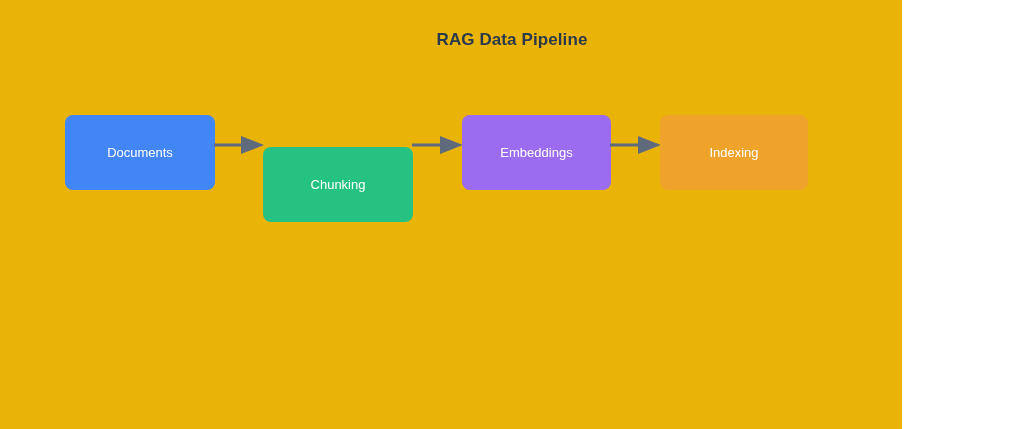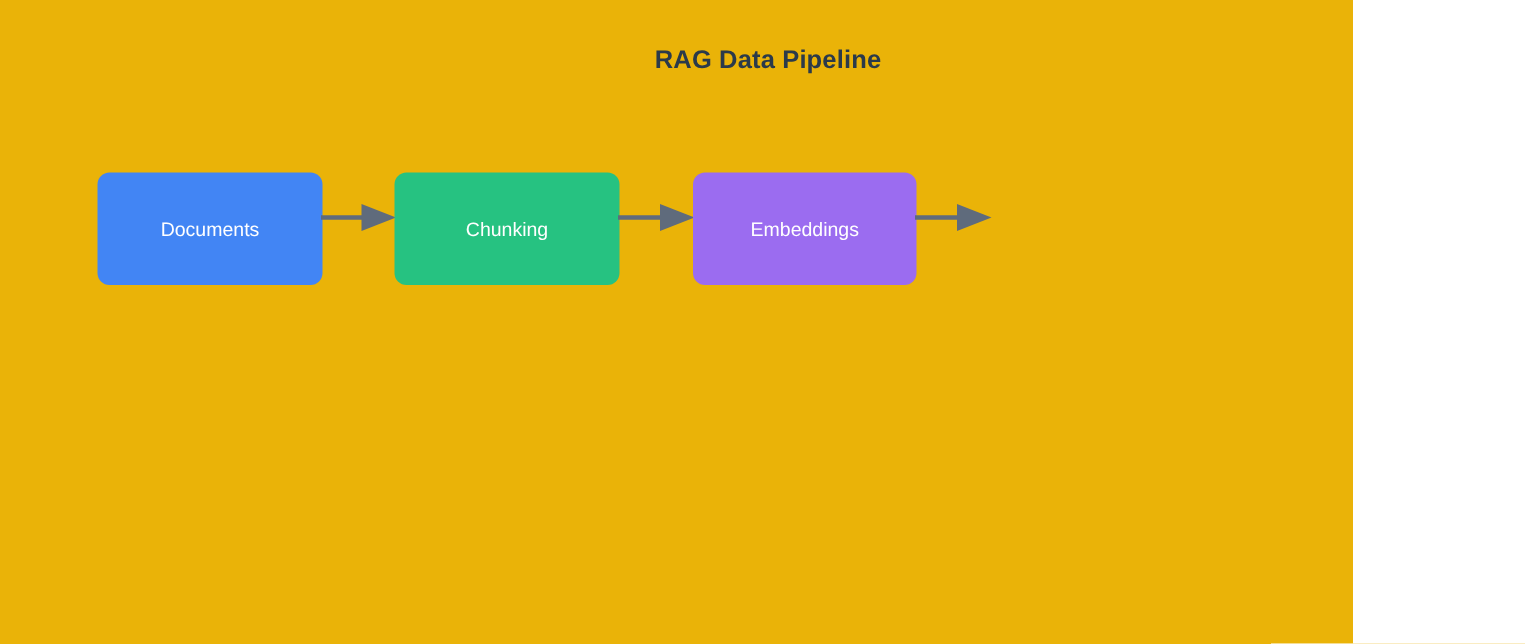--- a/index.html
+++ b/index.html
@@ -53,21 +53,21 @@
     font-family: "Liberation Sans", sans-serif;
     font-size: 13px;
     font-weight: normal;
     color: #ffffff;
     line-height: 16px;
     text-align: center;
     white-space: nowrap;
     user-select: none;
   }
   .node-0 { left: 65px;  width: 150px; }
-  .node-1 { left: 263px; width: 150px; }
+  .node-1 { left: 263px; width: 150px; margin-top: 32px; }
   .node-2 { left: 462px; width: 149px; align-items: center; }
   .node-3 { left: 660px; width: 148px; }
 
   .edge {
     position: absolute;
     top: 130px;
     height: 30px;
   }
   .edge svg { display: block; }
   .edge-0 { left: 213px; width: 52px; }
@@ -109,15 +109,18 @@
       <span class="node-label">Embeddings</span>
     </div>
 
     <div class="edge edge-2">
       <svg width="53" height="30" viewBox="0 0 53 30" xmlns="http://www.w3.org/2000/svg">
         <line x1="1" y1="15" x2="31" y2="15" stroke="#5f6b7c" stroke-width="3"></line>
         <polygon points="29,6 52,15 29,24" fill="#5f6b7c"></polygon>
       </svg>
     </div>
 
+    <div class="node node-3" style="background:#f0a32b;">
+      <span class="node-label">Indexing</span>
+    </div>
 
   </div>
 </div>
 
 </body></html>

